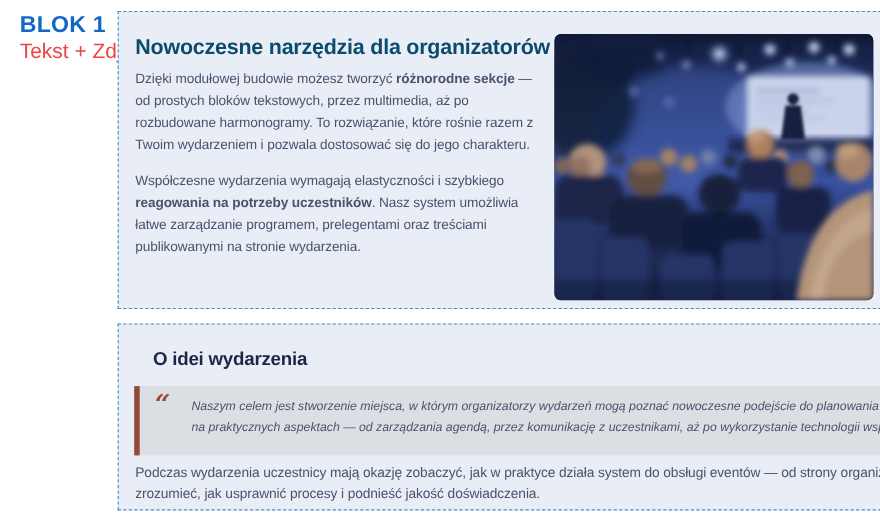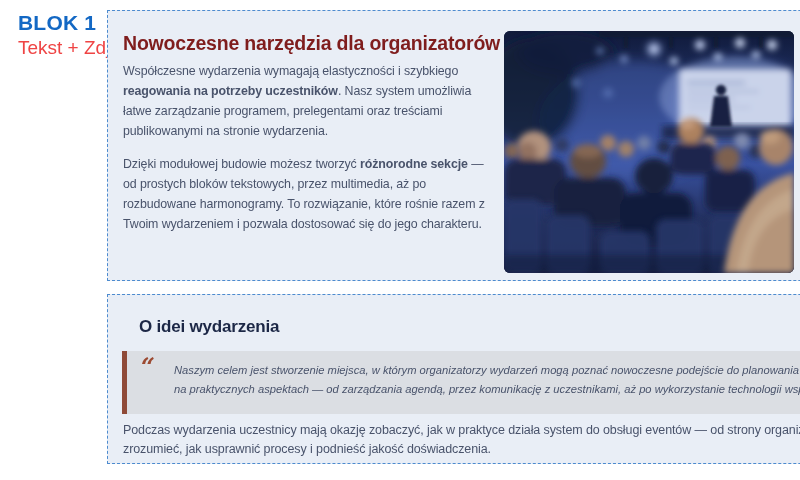--- a/index.html
+++ b/index.html
@@ -15,21 +15,21 @@
 
   
   .block{position:absolute;left:107px;width:1045px;box-sizing:border-box;
     background:#e9eef6;border:1.6px dashed #4d8bcf;}
   .block-1{top:10px;height:271px;}
   .block-2{top:294px;height:170px;}
 
   
   .b1-inner{position:relative;width:100%;height:100%;}
   .b1-heading{position:absolute;left:15px;top:21px;margin:0;font-size:19.5px;font-weight:700;
-    color:#7f1d1d;letter-spacing:-.2px;}
+    color:#0c4a6e;letter-spacing:-.2px;}
   .b1-text{position:absolute;left:15px;top:50px;width:372px;}
   .b1-text p{margin:0 0 13px 0;font-size:12.4px;line-height:20px;color:#49536b;letter-spacing:-.1px;}
   .photo{position:absolute;left:396px;top:20px;width:290px;height:242px;border-radius:6px;
     overflow:hidden;background:#1b2547;}
   .photo svg{display:block;width:290px;height:242px;}
 
   
   .b2-heading{position:absolute;left:15px;top:6px;margin:16px;font-size:17px;font-weight:600;
     color:#1c2746;letter-spacing:-.2px;}
   .quote{position:absolute;left:14px;top:56px;right:22px;height:63px;background:#dbdee3;
@@ -50,22 +50,22 @@
 
   <div class="anno anno-1">
     <div class="anno-title">BLOK 1</div>
     <div class="anno-sub">Tekst + Zdjęcie</div>
   </div>
 
   <section class="block block-1">
     <div class="b1-inner">
       <h1 class="b1-heading">Nowoczesne narzędzia dla organizatorów</h1>
       <div class="b1-text">
+        <p><span>Dzięki modułowej budowie możesz tworzyć </span><span style="font-weight: 700;">różnorodne sekcje</span><span> — od prostych bloków tekstowych, przez multimedia, aż po rozbudowane harmonogramy. To rozwiązanie, które rośnie razem z Twoim wydarzeniem i pozwala dostosować się do jego charakteru.</span></p>
         <p><span>Współczesne wydarzenia wymagają elastyczności i szybkiego </span><span style="font-weight: 700;">reagowania na potrzeby uczestników</span><span>. Nasz system umożliwia łatwe zarządzanie programem, prelegentami oraz treściami publikowanymi na stronie wydarzenia.</span></p>
-        <p><span>Dzięki modułowej budowie możesz tworzyć </span><span style="font-weight: 700;">różnorodne sekcje</span><span> — od prostych bloków tekstowych, przez multimedia, aż po rozbudowane harmonogramy. To rozwiązanie, które rośnie razem z Twoim wydarzeniem i pozwala dostosować się do jego charakteru.</span></p>
       </div>
 
       <div class="photo">
         <svg viewBox="0 0 290 242" preserveAspectRatio="none">
           <defs>
             <linearGradient id="bgG" x1="0" y1="0" x2="0" y2="1">
               <stop offset="0" stop-color="#0e1630"></stop>
               <stop offset="0.3" stop-color="#23346b"></stop>
               <stop offset="0.55" stop-color="#3c55a5"></stop>
               <stop offset="0.8" stop-color="#202a52"></stop>

